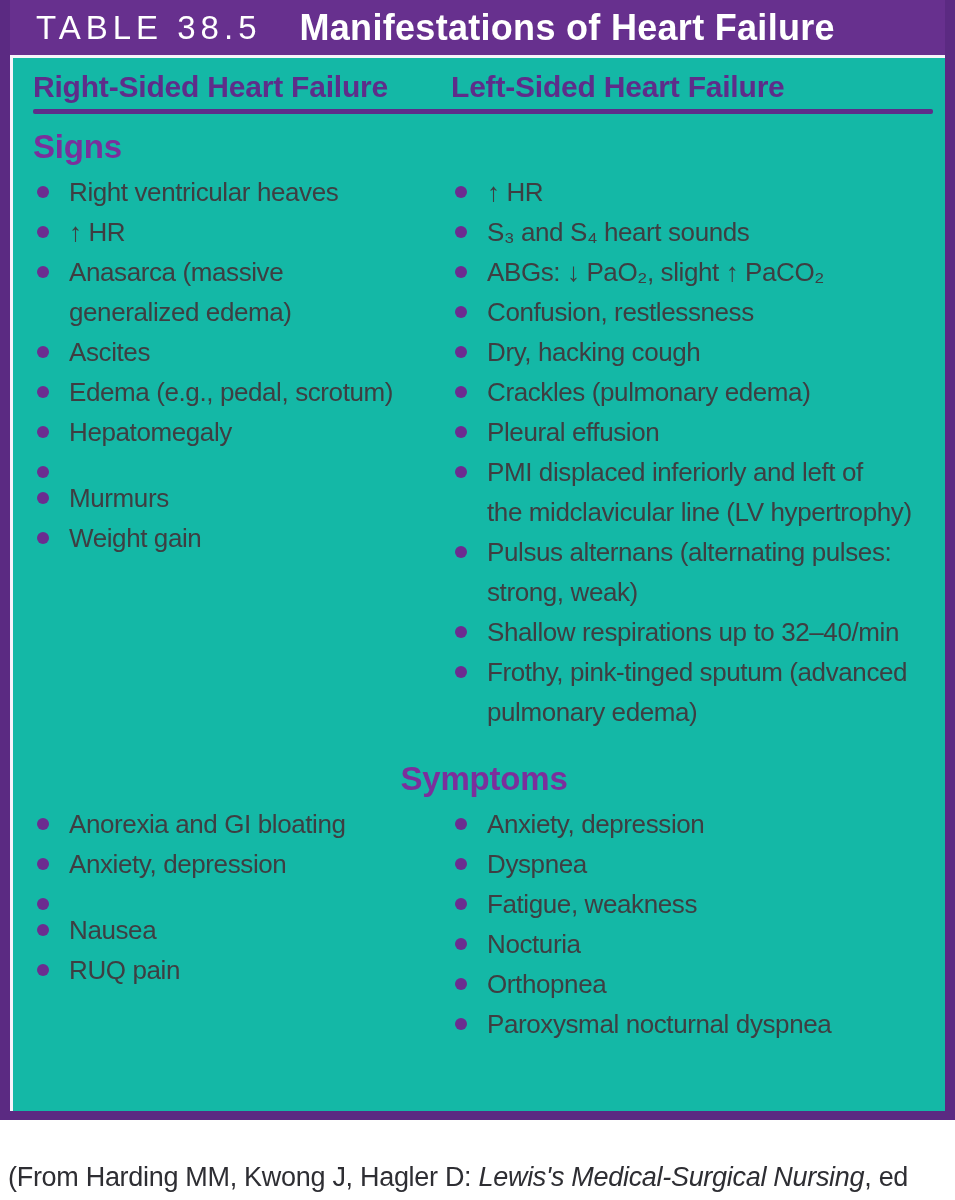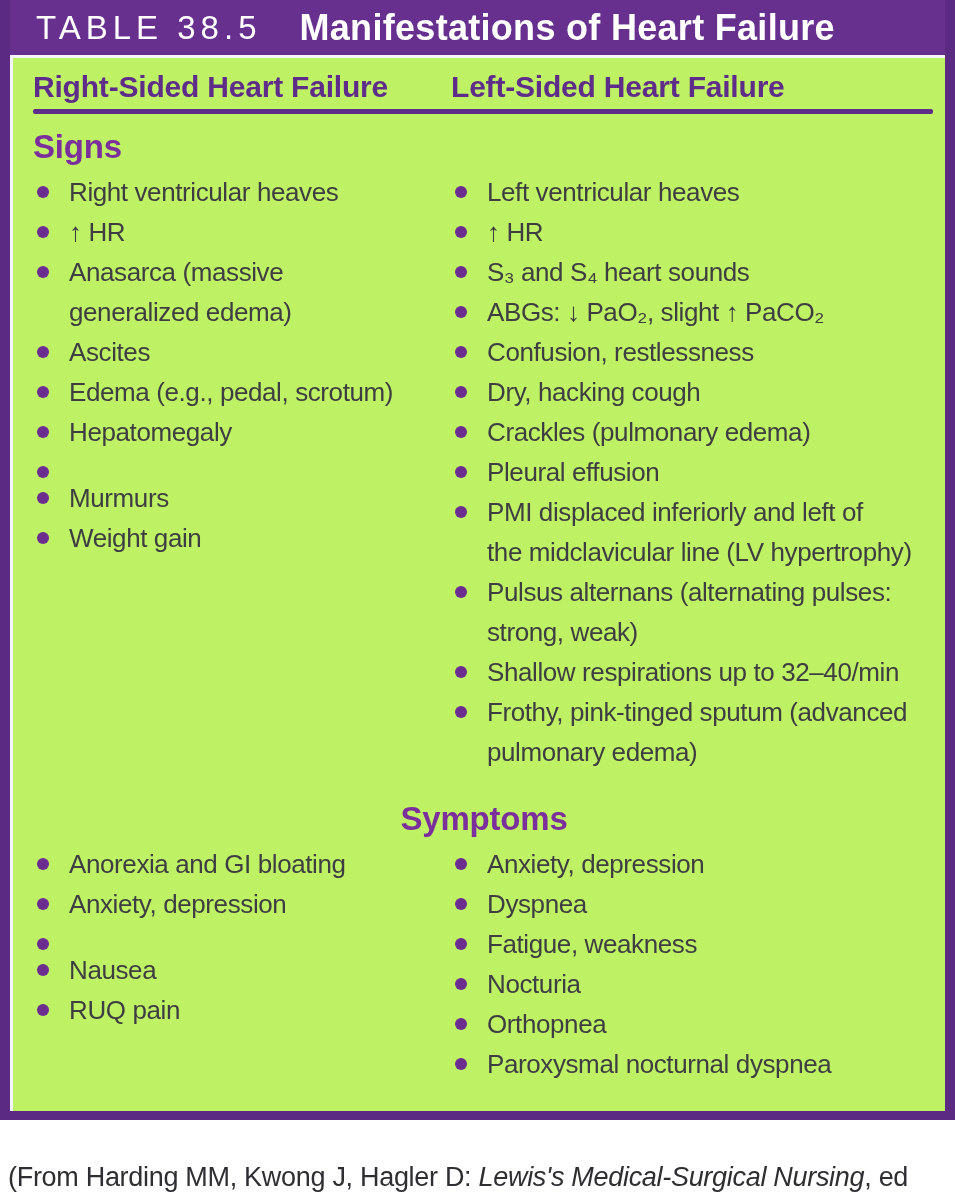--- a/index.html
+++ b/index.html
@@ -39,21 +39,21 @@
   }
   .banner .tbl-title {
     color: #ffffff;
     font-size: 36px;
     font-weight: bold;
     letter-spacing: 0.3px;
     white-space: nowrap;
   }
   .content {
     box-sizing: border-box;
-    background: #bef264;
+    background: #14b8a6;
     border-top: 3px solid #f7f3fb;
     border-left: 3px solid #f7f3fb;
     height: 1056px;
     padding: 6px 10px 0 10px;
     overflow: hidden;
   }
   .col-headers {
     display: grid;
     grid-template-columns: 418px 1fr;
     padding: 6px 0 0 10px;
@@ -175,24 +175,20 @@
                 <span class="txt">Murmurs</span>
               </li>
               <li>
                 <span class="bullet"></span>
                 <span class="txt">Weight gain</span>
               </li>
             </ul>
           <ul class="bullet-list col-second">
               <li>
                 <span class="bullet"></span>
-                <span class="txt">Left ventricular heaves</span>
-              </li>
-              <li>
-                <span class="bullet"></span>
                 <span class="txt">↑ HR</span>
               </li>
               <li>
                 <span class="bullet"></span>
                 <span class="txt">S₃ and S₄ heart sounds</span>
               </li>
               <li>
                 <span class="bullet"></span>
                 <span class="txt">ABGs: ↓ PaO₂, slight ↑ PaCO₂</span>
               </li>

